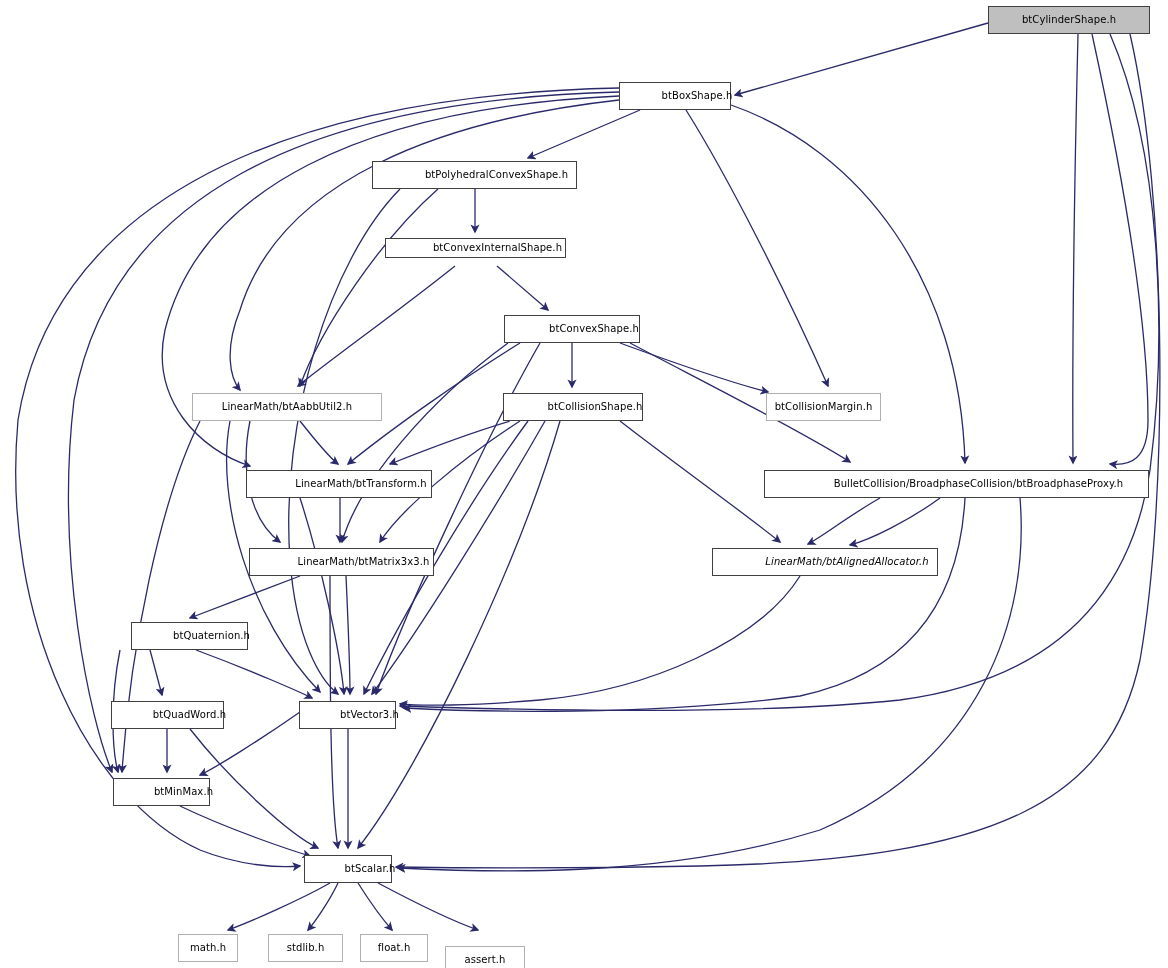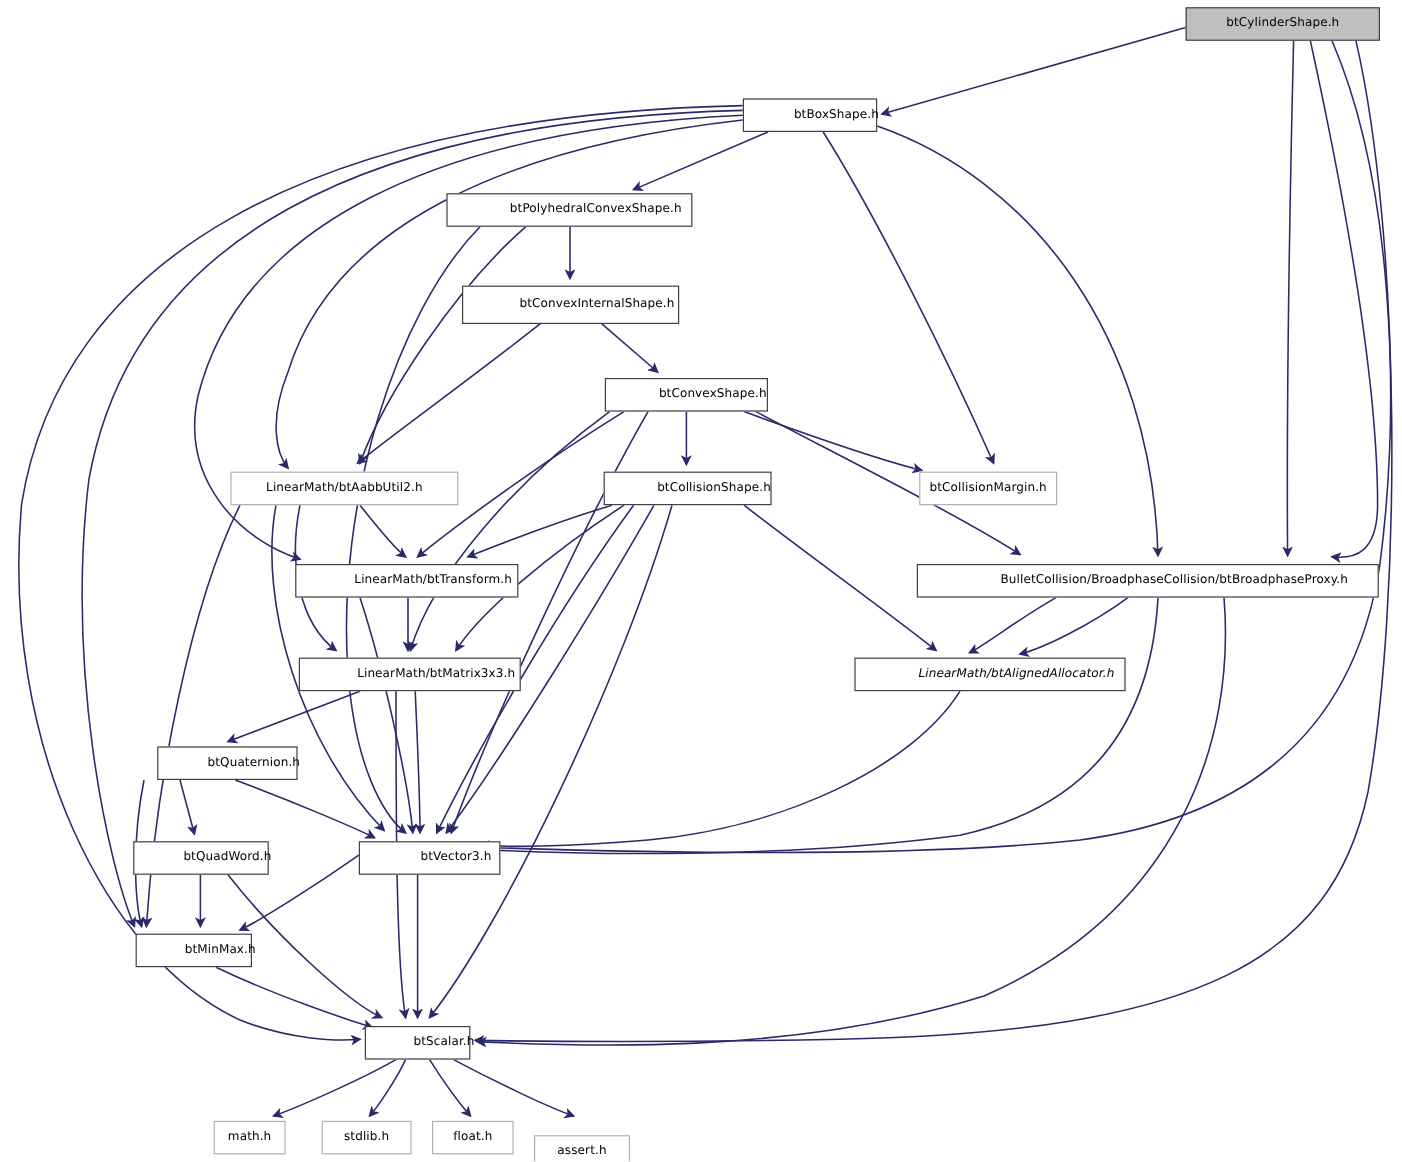--- a/index.html
+++ b/index.html
@@ -123,21 +123,21 @@
   <div id="node-layer">
       <div class="node current" style="left: 988px; top: 6px; width: 162px; height: 28px;">
         <span class="node-label">btCylinderShape.h</span>
       </div>
       <div class="node thick" style="left: 619px; top: 82px; width: 112px; height: 28px;">
         <span class="node-label">btBoxShape.h</span>
       </div>
       <div class="node thick" style="left: 372px; top: 161px; width: 205px; height: 28px;">
         <span class="node-label">btPolyhedralConvexShape.h</span>
       </div>
-      <div class="node thick" style="left: 385px; top: 238px; width: 181px; height: 32px;">
+      <div class="node thick" style="left: 385px; top: 238px; width: 181px; height: 20px;">
         <span class="node-label">btConvexInternalShape.h</span>
       </div>
       <div class="node thick" style="left: 504px; top: 315px; width: 136px; height: 28px;">
         <span class="node-label">btConvexShape.h</span>
       </div>
       <div class="node thin" style="left: 192px; top: 393px; width: 190px; height: 28px;">
         <span class="node-label">LinearMath/btAabbUtil2.h</span>
       </div>
       <div class="node thick" style="left: 503px; top: 393px; width: 140px; height: 28px;">
         <span class="node-label">btCollisionShape.h</span>
@@ -156,21 +156,21 @@
       </div>
       <div class="node thick" style="left: 712px; top: 548px; width: 226px; height: 28px; font-style: italic;">
         <span class="node-label">LinearMath/btAlignedAllocator.h</span>
       </div>
       <div class="node thick" style="left: 92px; top: 622px; width: 117px; height: 28px; margin-left: 39px;">
         <span class="node-label">btQuaternion.h</span>
       </div>
       <div class="node thick" style="left: 111px; top: 701px; width: 113px; height: 28px;">
         <span class="node-label">btQuadWord.h</span>
       </div>
-      <div class="node thick" style="left: 299px; top: 701px; width: 118px; height: 28px;">
+      <div class="node thick" style="left: 299px; top: 701px; width: 97px; height: 28px;">
         <span class="node-label">btVector3.h</span>
       </div>
       <div class="node thick" style="left: 113px; top: 778px; width: 97px; height: 28px;">
         <span class="node-label">btMinMax.h</span>
       </div>
       <div class="node thick" style="left: 304px; top: 855px; width: 88px; height: 28px;">
         <span class="node-label">btScalar.h</span>
       </div>
       <div class="node thin" style="left: 178px; top: 934px; width: 60px; height: 28px;">
         <span class="node-label">math.h</span>

